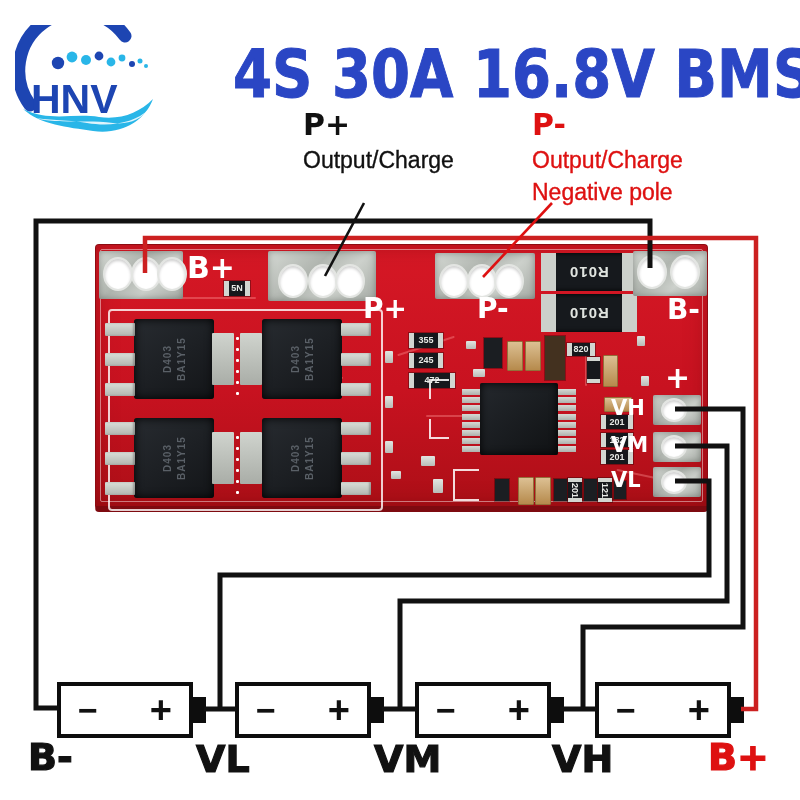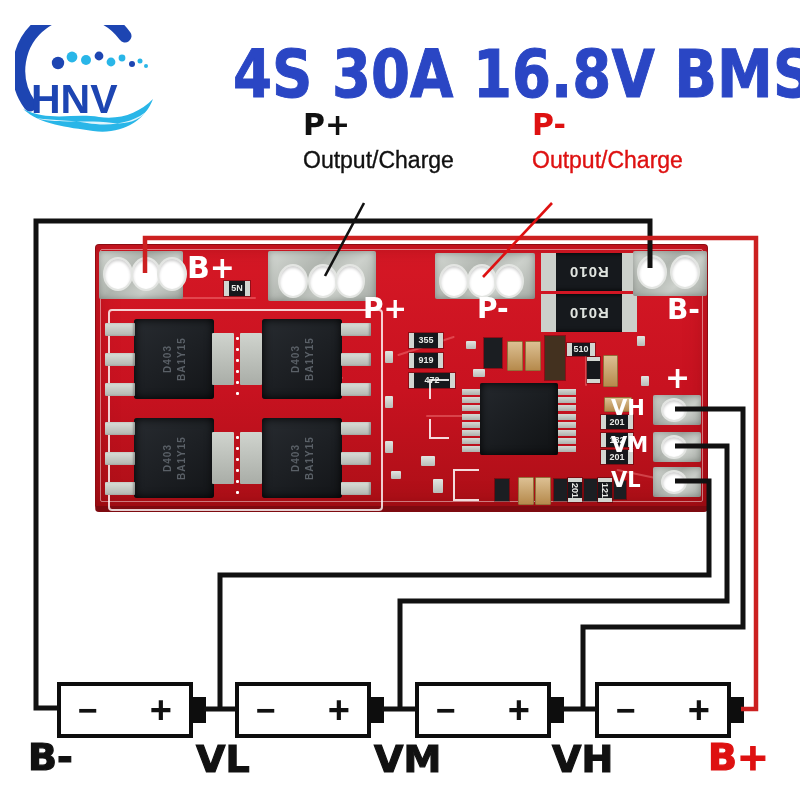--- a/index.html
+++ b/index.html
@@ -95,20 +95,21 @@
 
 <div class="abs" id="title">4S 30A 16.8V BMS</div>
 
 <div class="abs callout" id="co-pos">
   <div class="hd">P+</div>
   <div class="ln">Output/Charge</div>
 </div>
 <div class="abs callout" id="co-neg">
   <div class="hd">P-</div>
   <div class="ln">Output/Charge</div>
+  <div class="ln">Negative pole</div>
 </div>
 
 <div class="abs" id="board">
   <div class="frame"></div>
 
   <div class="trace" style="left:180px;top:118px;width:70px;transform:rotate(24deg);"></div>
   <div class="trace" style="left:300px;top:100px;width:60px;transform:rotate(-18deg);"></div>
   <div class="trace" style="left:330px;top:170px;width:46px;"></div>
   <div class="trace" style="left:470px;top:120px;width:40px;transform:rotate(90deg);"></div>
   <div class="trace" style="left:520px;top:230px;width:60px;transform:rotate(12deg);"></div>
@@ -210,32 +211,32 @@
   <div class="pin" style="left:462px;top:169px;width:18px;height:6px;"></div>
   <div class="pin" style="left:462px;top:177px;width:18px;height:6px;"></div>
   <div class="pin" style="left:462px;top:185px;width:18px;height:6px;"></div>
   <div class="pin" style="left:462px;top:193px;width:18px;height:6px;"></div>
   <div class="pin" style="left:462px;top:201px;width:18px;height:6px;"></div>
 
   <div class="smd" style="left:313px;top:88px;width:34px;height:15px;">
       <span class="t">355</span>
     </div>
   <div class="smd" style="left:313px;top:108px;width:34px;height:15px;">
-      <span class="t">919</span>
+      <span class="t">245</span>
     </div>
   <div class="smd" style="left:313px;top:128px;width:46px;height:15px;">
       <span class="t">472</span>
     </div>
 
   <div class="darkbit" style="left:388px;top:93px;width:18px;height:30px;"></div>
   <div class="cap" style="left:411px;top:96px;width:14px;height:28px;"></div>
   <div class="cap" style="left:429px;top:96px;width:14px;height:28px;"></div>
   <div class="darkbit" style="left:449px;top:91px;width:20px;height:44px;background:#43311f;"></div>
   <div class="smd" style="left:471px;top:98px;width:28px;height:13px;">
-      <span class="t">510</span>
+      <span class="t">820</span>
     </div>
   <div class="smd v" style="left:491px;top:112px;width:13px;height:26px;"></div>
   <div class="cap" style="left:507px;top:110px;width:13px;height:30px;"></div>
 
   <div class="cap" style="left:508px;top:152px;width:26px;height:13px;"></div>
   <div class="smd" style="left:505px;top:170px;width:32px;height:14px;">
       <span class="t">201</span>
     </div>
   <div class="smd" style="left:505px;top:188px;width:32px;height:14px;">
       <span class="t">182</span>

